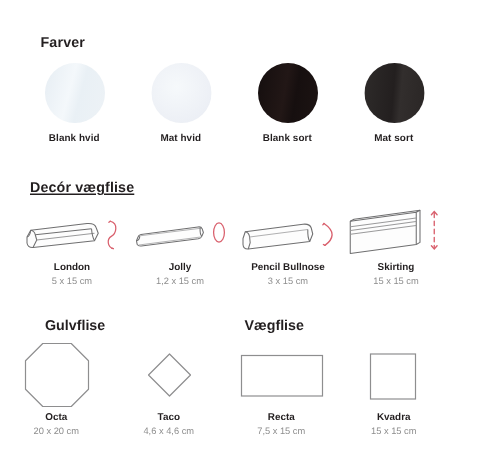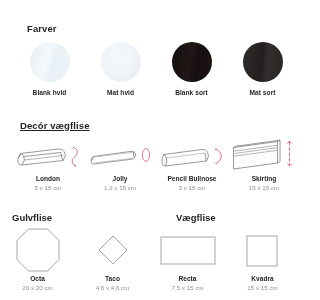--- a/index.html
+++ b/index.html
@@ -118,22 +118,22 @@
     position: absolute;
     left: 150px; top: 206px; width: 150px;
   }
   .sub-title {
     position: absolute;
     top: 6px;
     font-size: 9.5px;
     font-weight: bold;
     color: #231f20;
   }
-  #floor-title { left: 12px; }
-  #wall-title  { left: 26px; }
+  #floor-title { left: 30px; }
+  #wall-title  { left: 13px; }
 
   .shape-row {
     position: absolute;
     top: 22px; left: 0;
     width: 150px;
     display: flex;
   }
   .shape-cell {
     width: 75px;
     display: flex;

